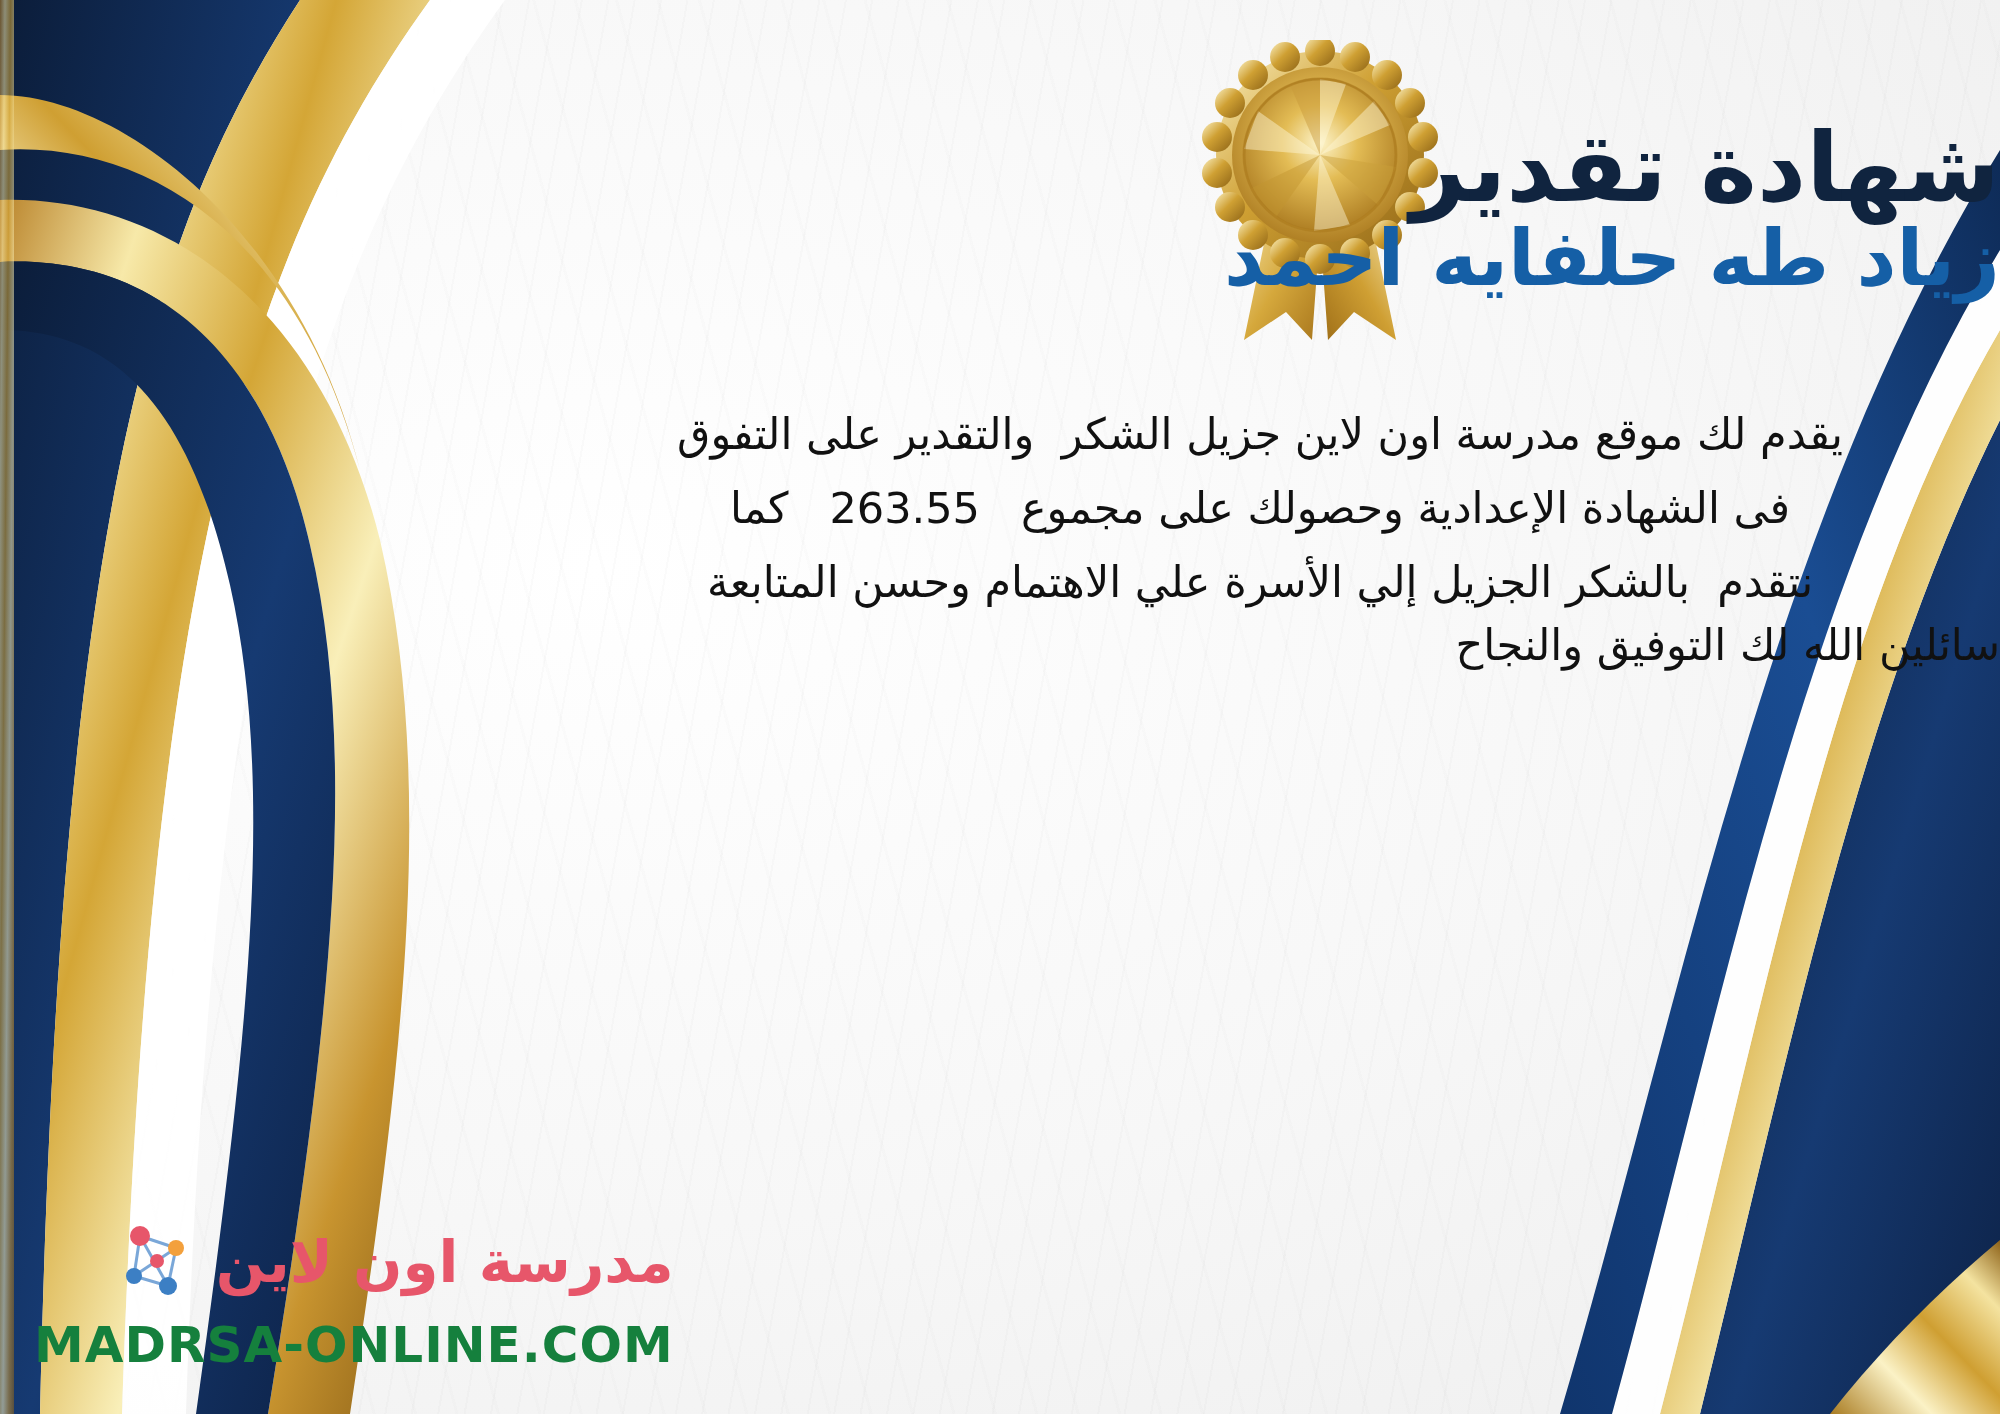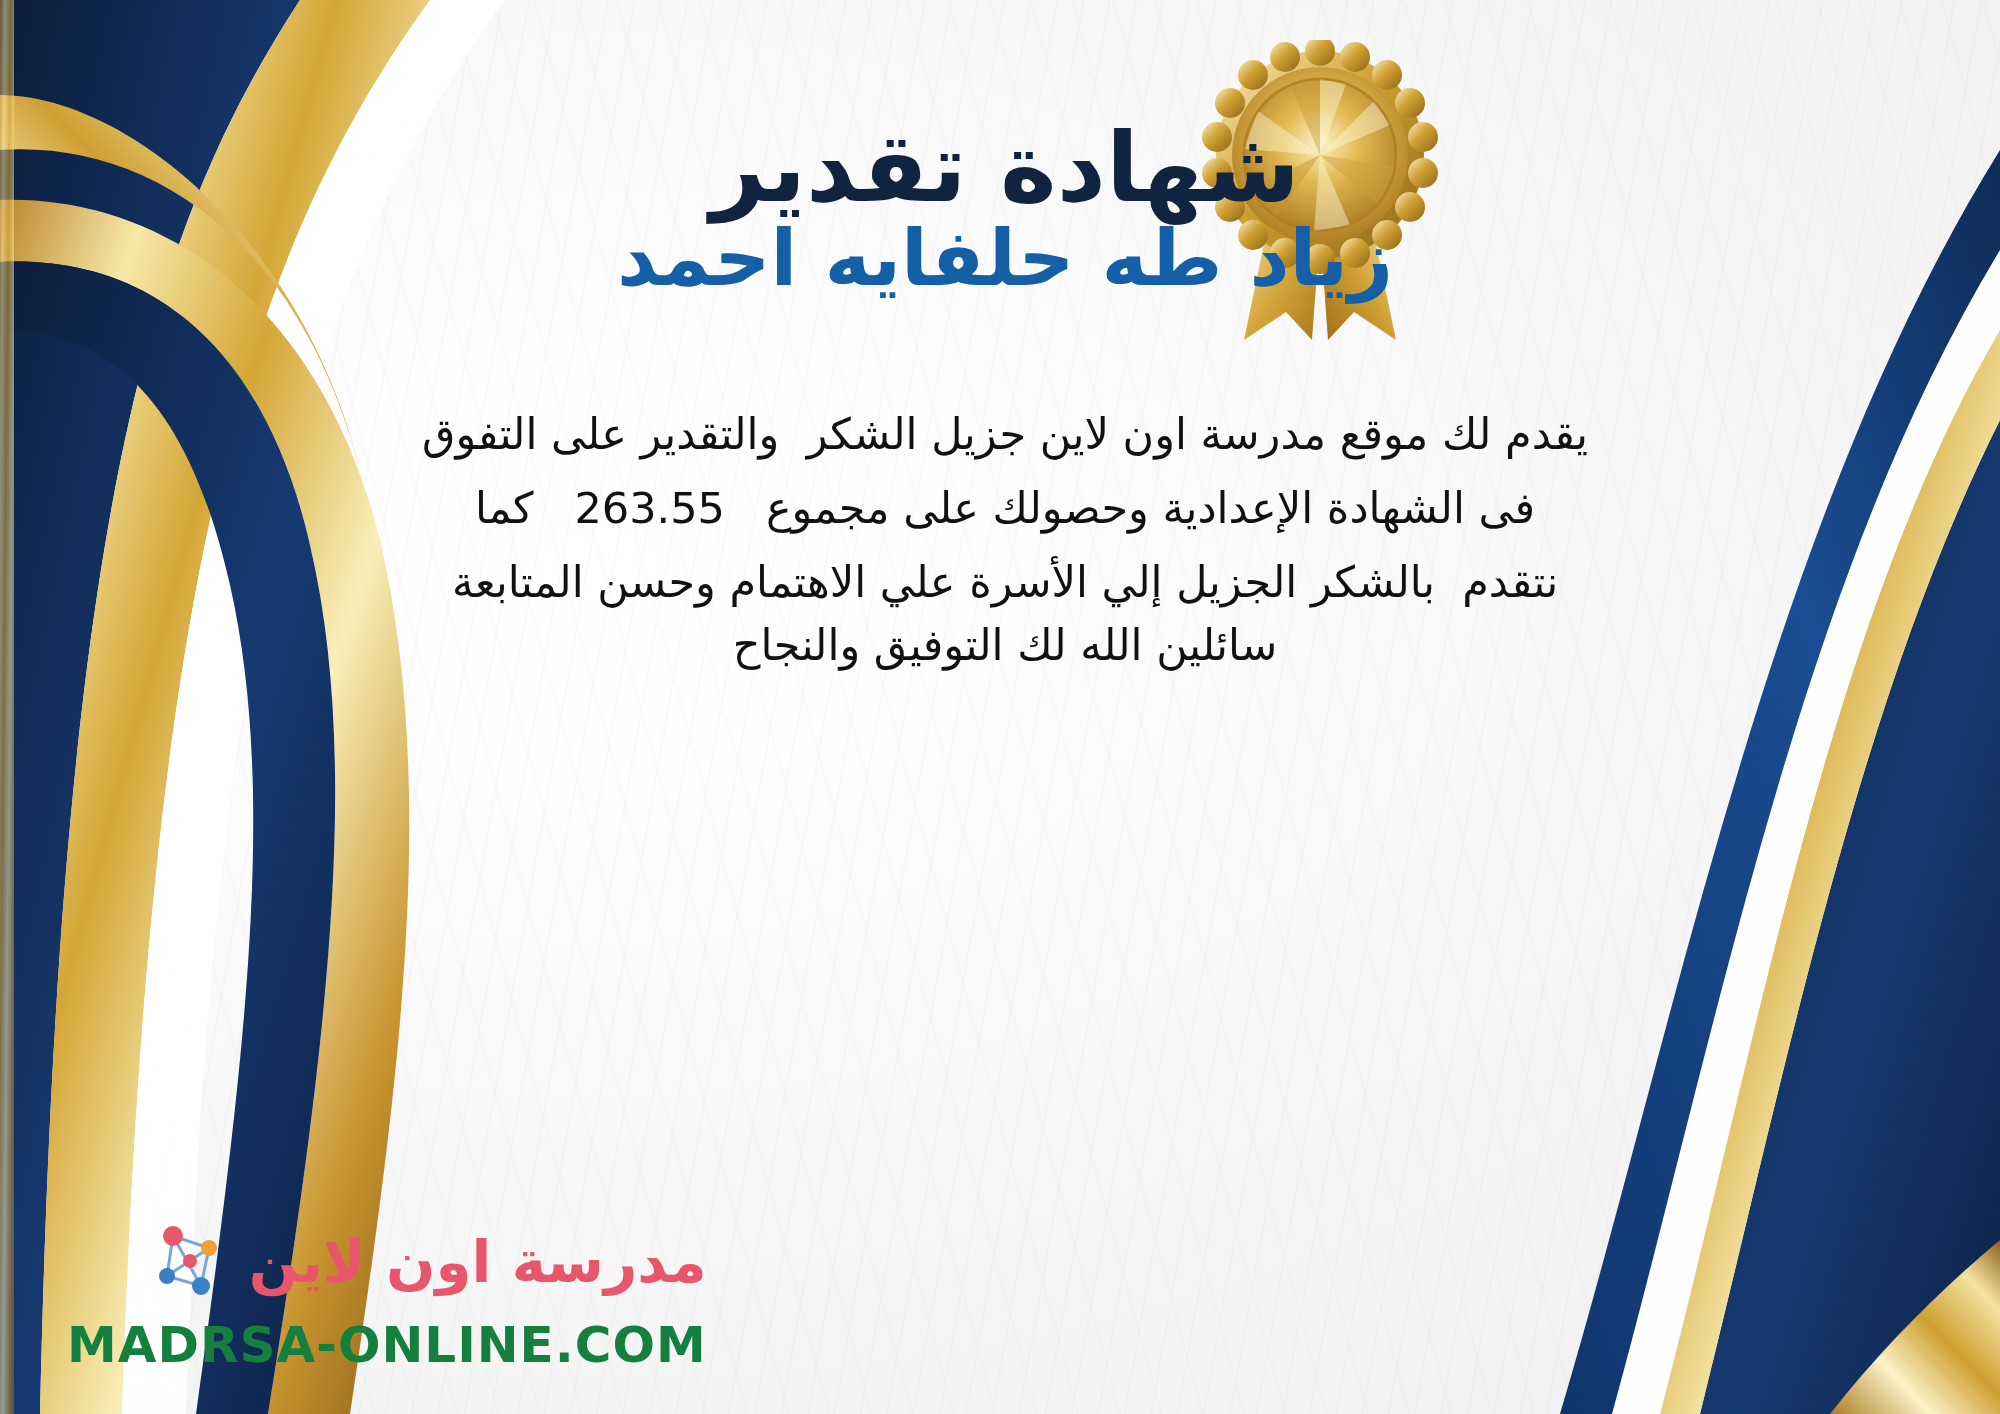--- a/index.html
+++ b/index.html
@@ -57,21 +57,21 @@
     pointer-events: none;
   }
   .ornament svg { display: block; }
 
   
   .content {
     position: absolute;
     inset: 0;
     display: flex;
     flex-direction: column;
-    align-items: center;
+    align-items: flex-start;
     text-align: center;
     padding-left: 10px;
   }
 
   .cert-title {
     margin-top: 120px;
     font-size: 96px;
     font-weight: 700;
     color: #10243f;
     letter-spacing: 0px;
@@ -116,21 +116,20 @@
 
   
   .logo {
     position: absolute;
     left: 34px;
     bottom: 40px;
     display: flex;
     flex-direction: column;
     align-items: flex-start;
     direction: rtl;
-    margin-left: 33px;
   }
   .logo-row {
     display: flex;
     align-items: center;
     gap: 10px;
   }
   .logo-ar {
     font-size: 58px;
     font-weight: 700;
     color: #e7566a;

